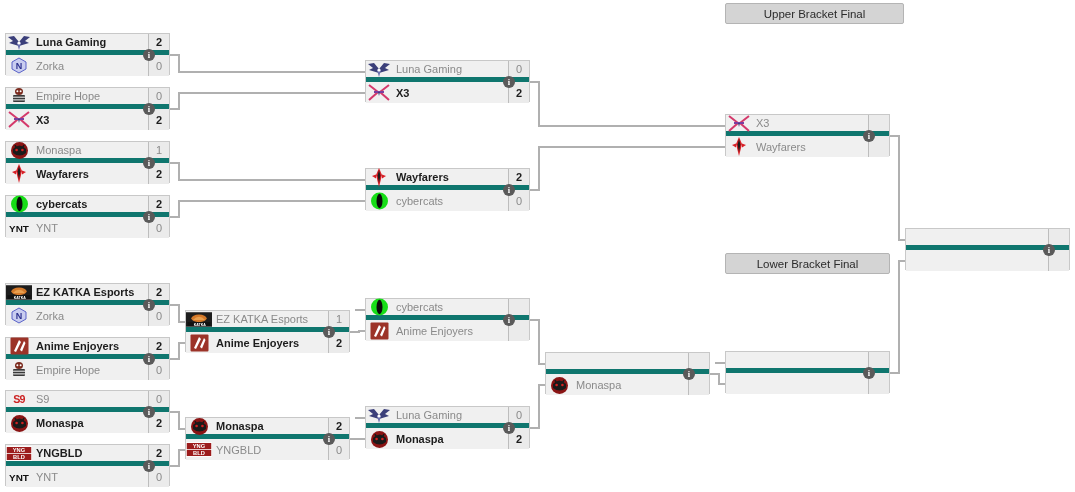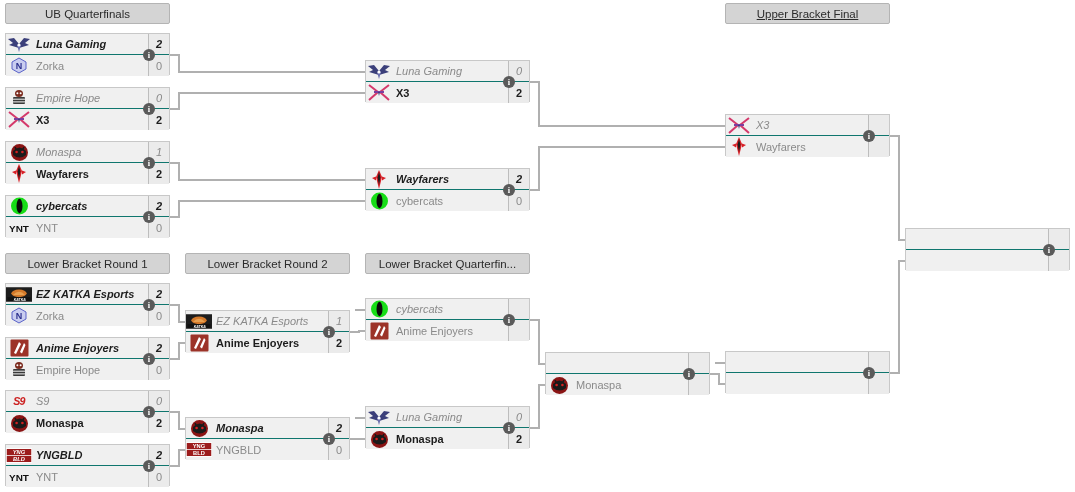--- a/index.html
+++ b/index.html
@@ -37,21 +37,21 @@
     background:#f0f0f0;
   }
   .team-row{
     position:relative;
     height:21px;
     box-sizing:border-box;
     display:flex;
     align-items:center;
     background:#f0f0f0;
   }
-  .team-row.top{border-bottom:1px solid #0f766e;font-style:italic;}
+  .team-row.top{border-bottom:5px solid #0f766e;}
   .logo{
     width:26px;height:19px;
     flex:0 0 26px;
     display:flex;align-items:center;justify-content:center;
     overflow:hidden;
   }
   .logo svg{display:block;}
   .tname{
     flex:1 1 auto;
     padding-left:4px;
@@ -92,25 +92,22 @@
 
   
   .conn{position:absolute;background:#b0b0b0;}
   .conn.h{height:2px;}
   .conn.v{width:2px;}
 </style>
 </head>
 <body>
 
 <div id="bracket">
-    <div class="round-header" style="left: 5px; top: 3px; width: 165px;">UB Quarterfinals</div>
-    <div class="round-header" style="left: 725px; top: 3px; width: 165px; text-decoration: underline;">Upper Bracket Final</div>
-    <div class="round-header" style="left: 5px; top: 253px; width: 165px;">Lower Bracket Round 1</div>
-    <div class="round-header" style="left: 185px; top: 253px; width: 165px;">Lower Bracket Round 2</div>
-    <div class="round-header" style="left: 365px; top: 253px; width: 165px;">Lower Bracket Quarterfin...</div>
+    <div class="round-header" style="left: 725px; top: 3px; width: 179px;">Upper Bracket Final</div>
+    <div class="round-header" style="left: 725px; top: 253px; width: 165px;">Lower Bracket Final</div>
     <div class="match" style="left: 5px; top: 33px; width: 165px; height: 42px;">
       <div class="team-row top win">
         <span class="logo">
           <svg width="24" height="17" viewBox="0 0 24 17">
             <path d="M1 3 L7 2 L12 8 L17 2 L23 3 L18 7 L22 9 L12 12 L2 9 L6 7 Z" fill="#3b3f7a"></path>
             <path d="M10 9 L12 16 L14 9 Z" fill="#6a6fae"></path>
             <circle cx="12" cy="9" r="1.6" fill="#fff"></circle>
           </svg>
         </span>
         <span class="tname">Luna Gaming</span>

